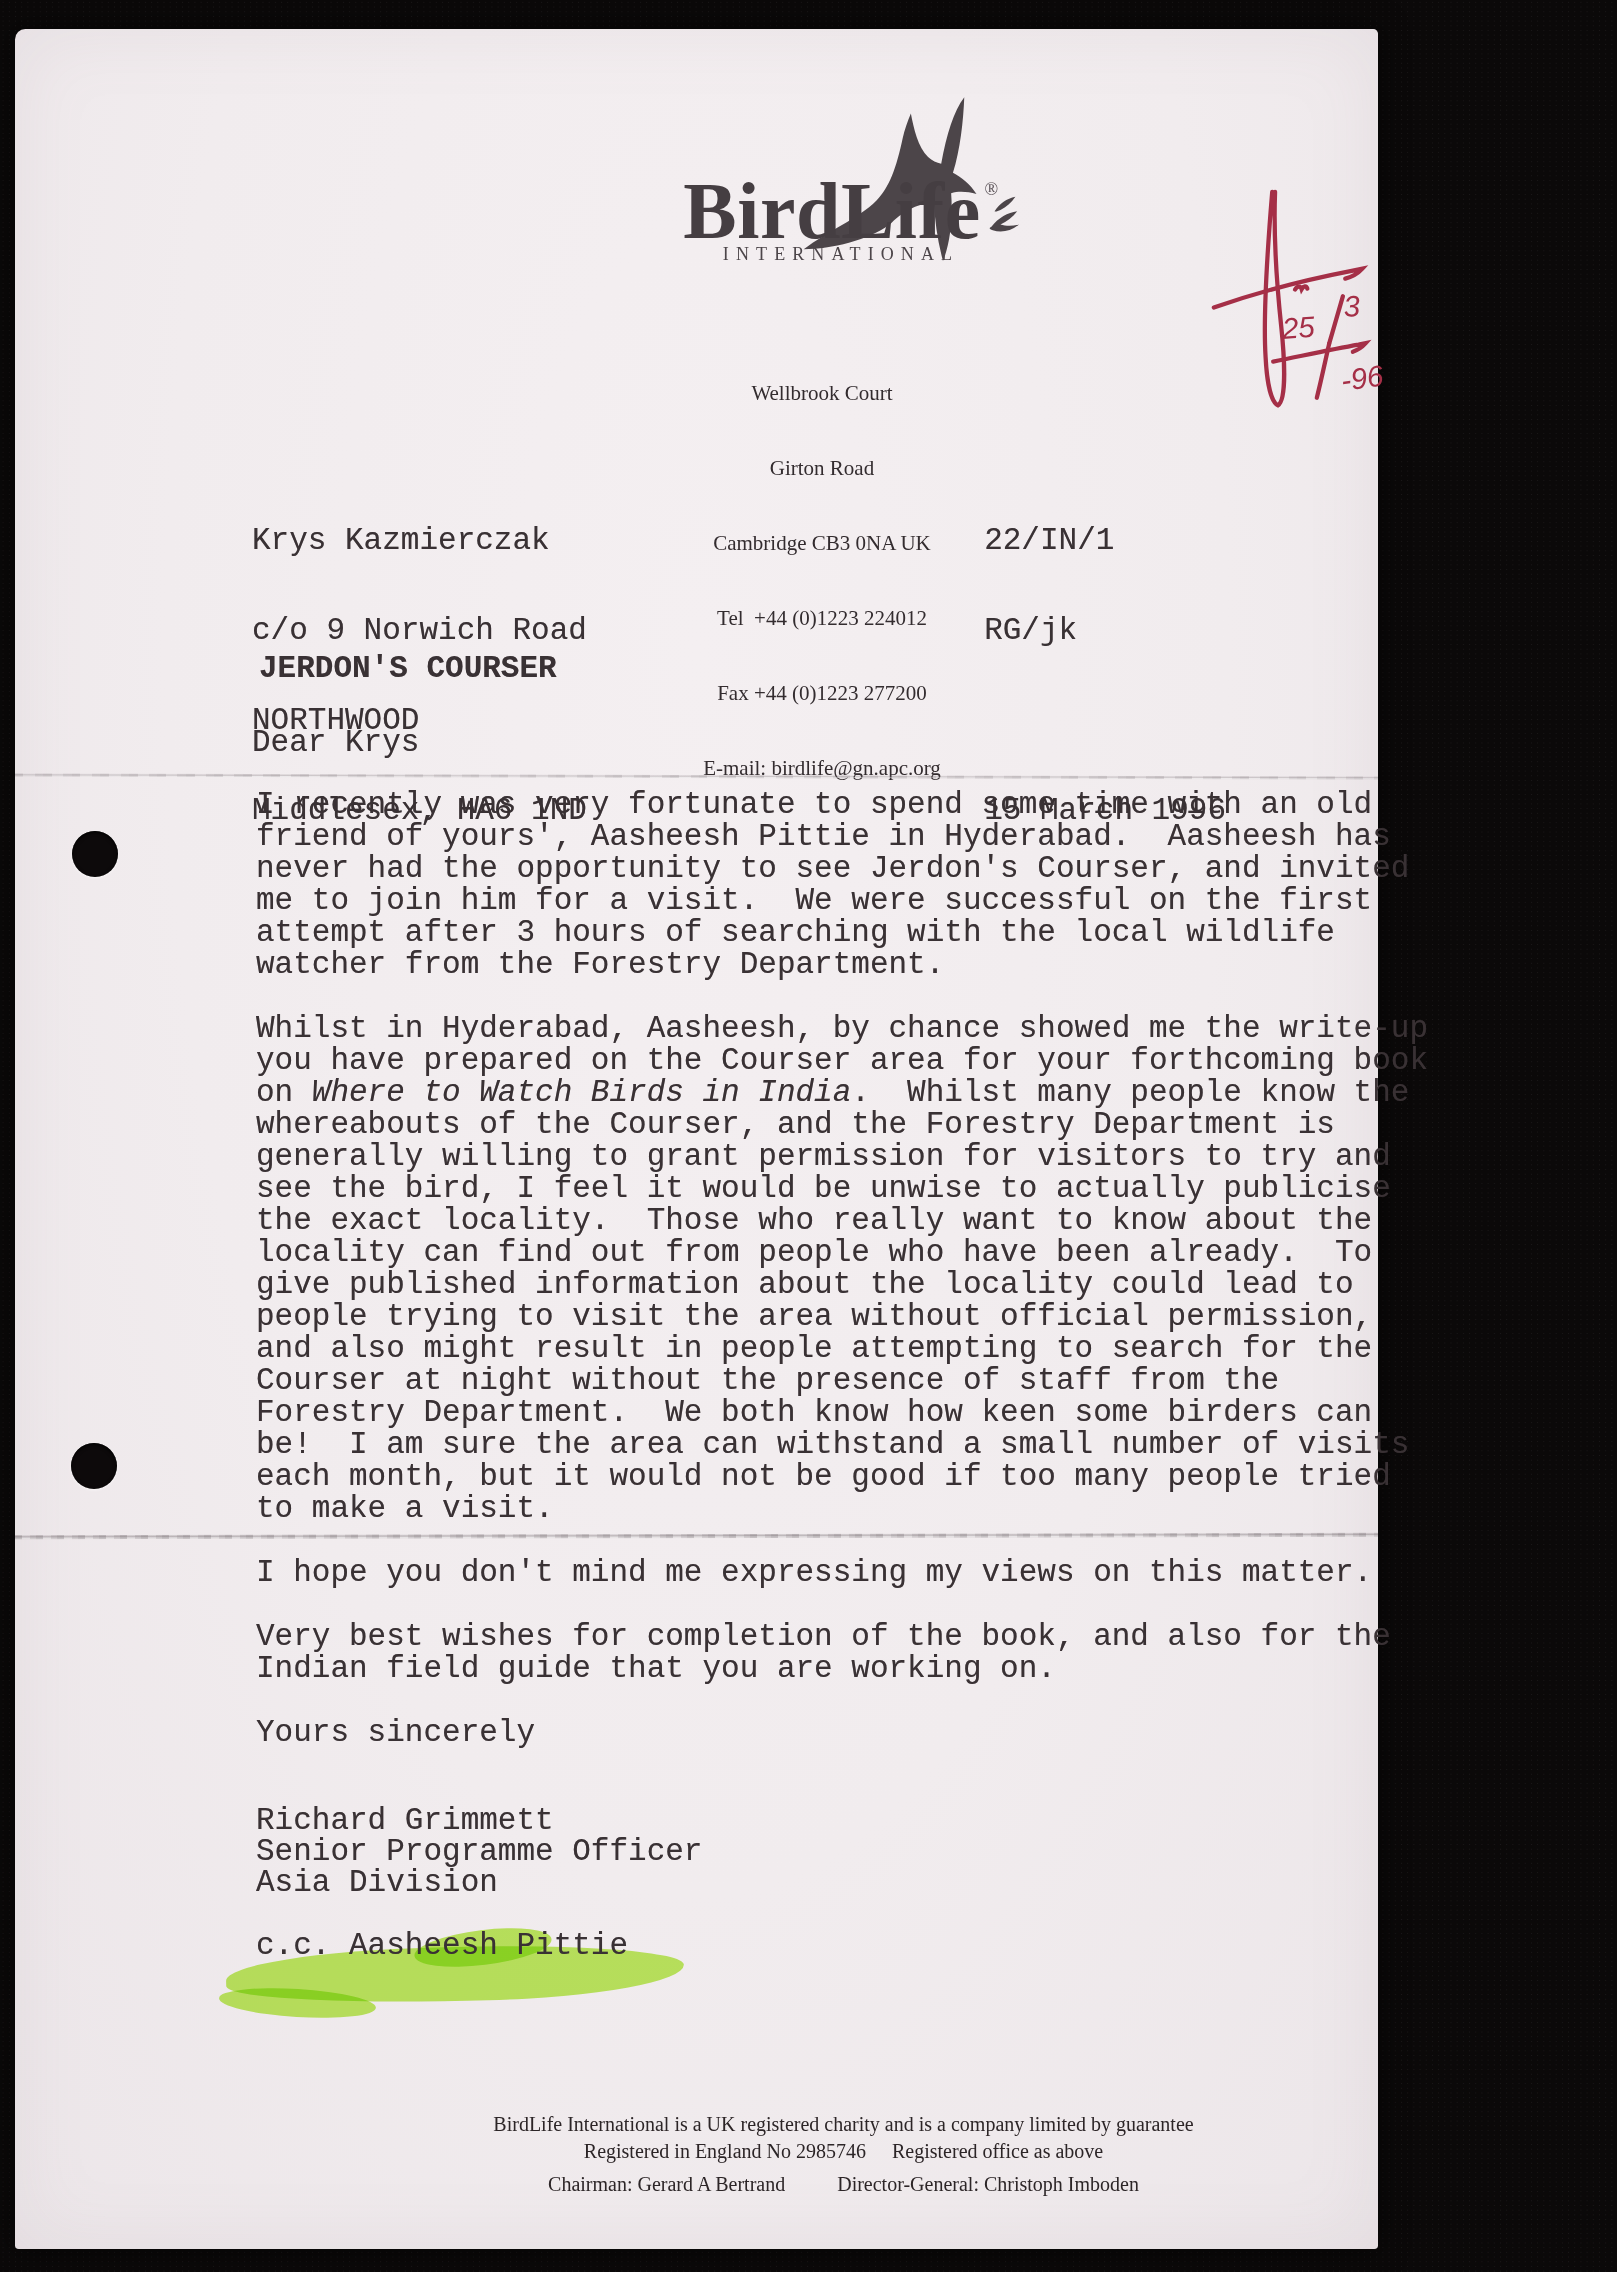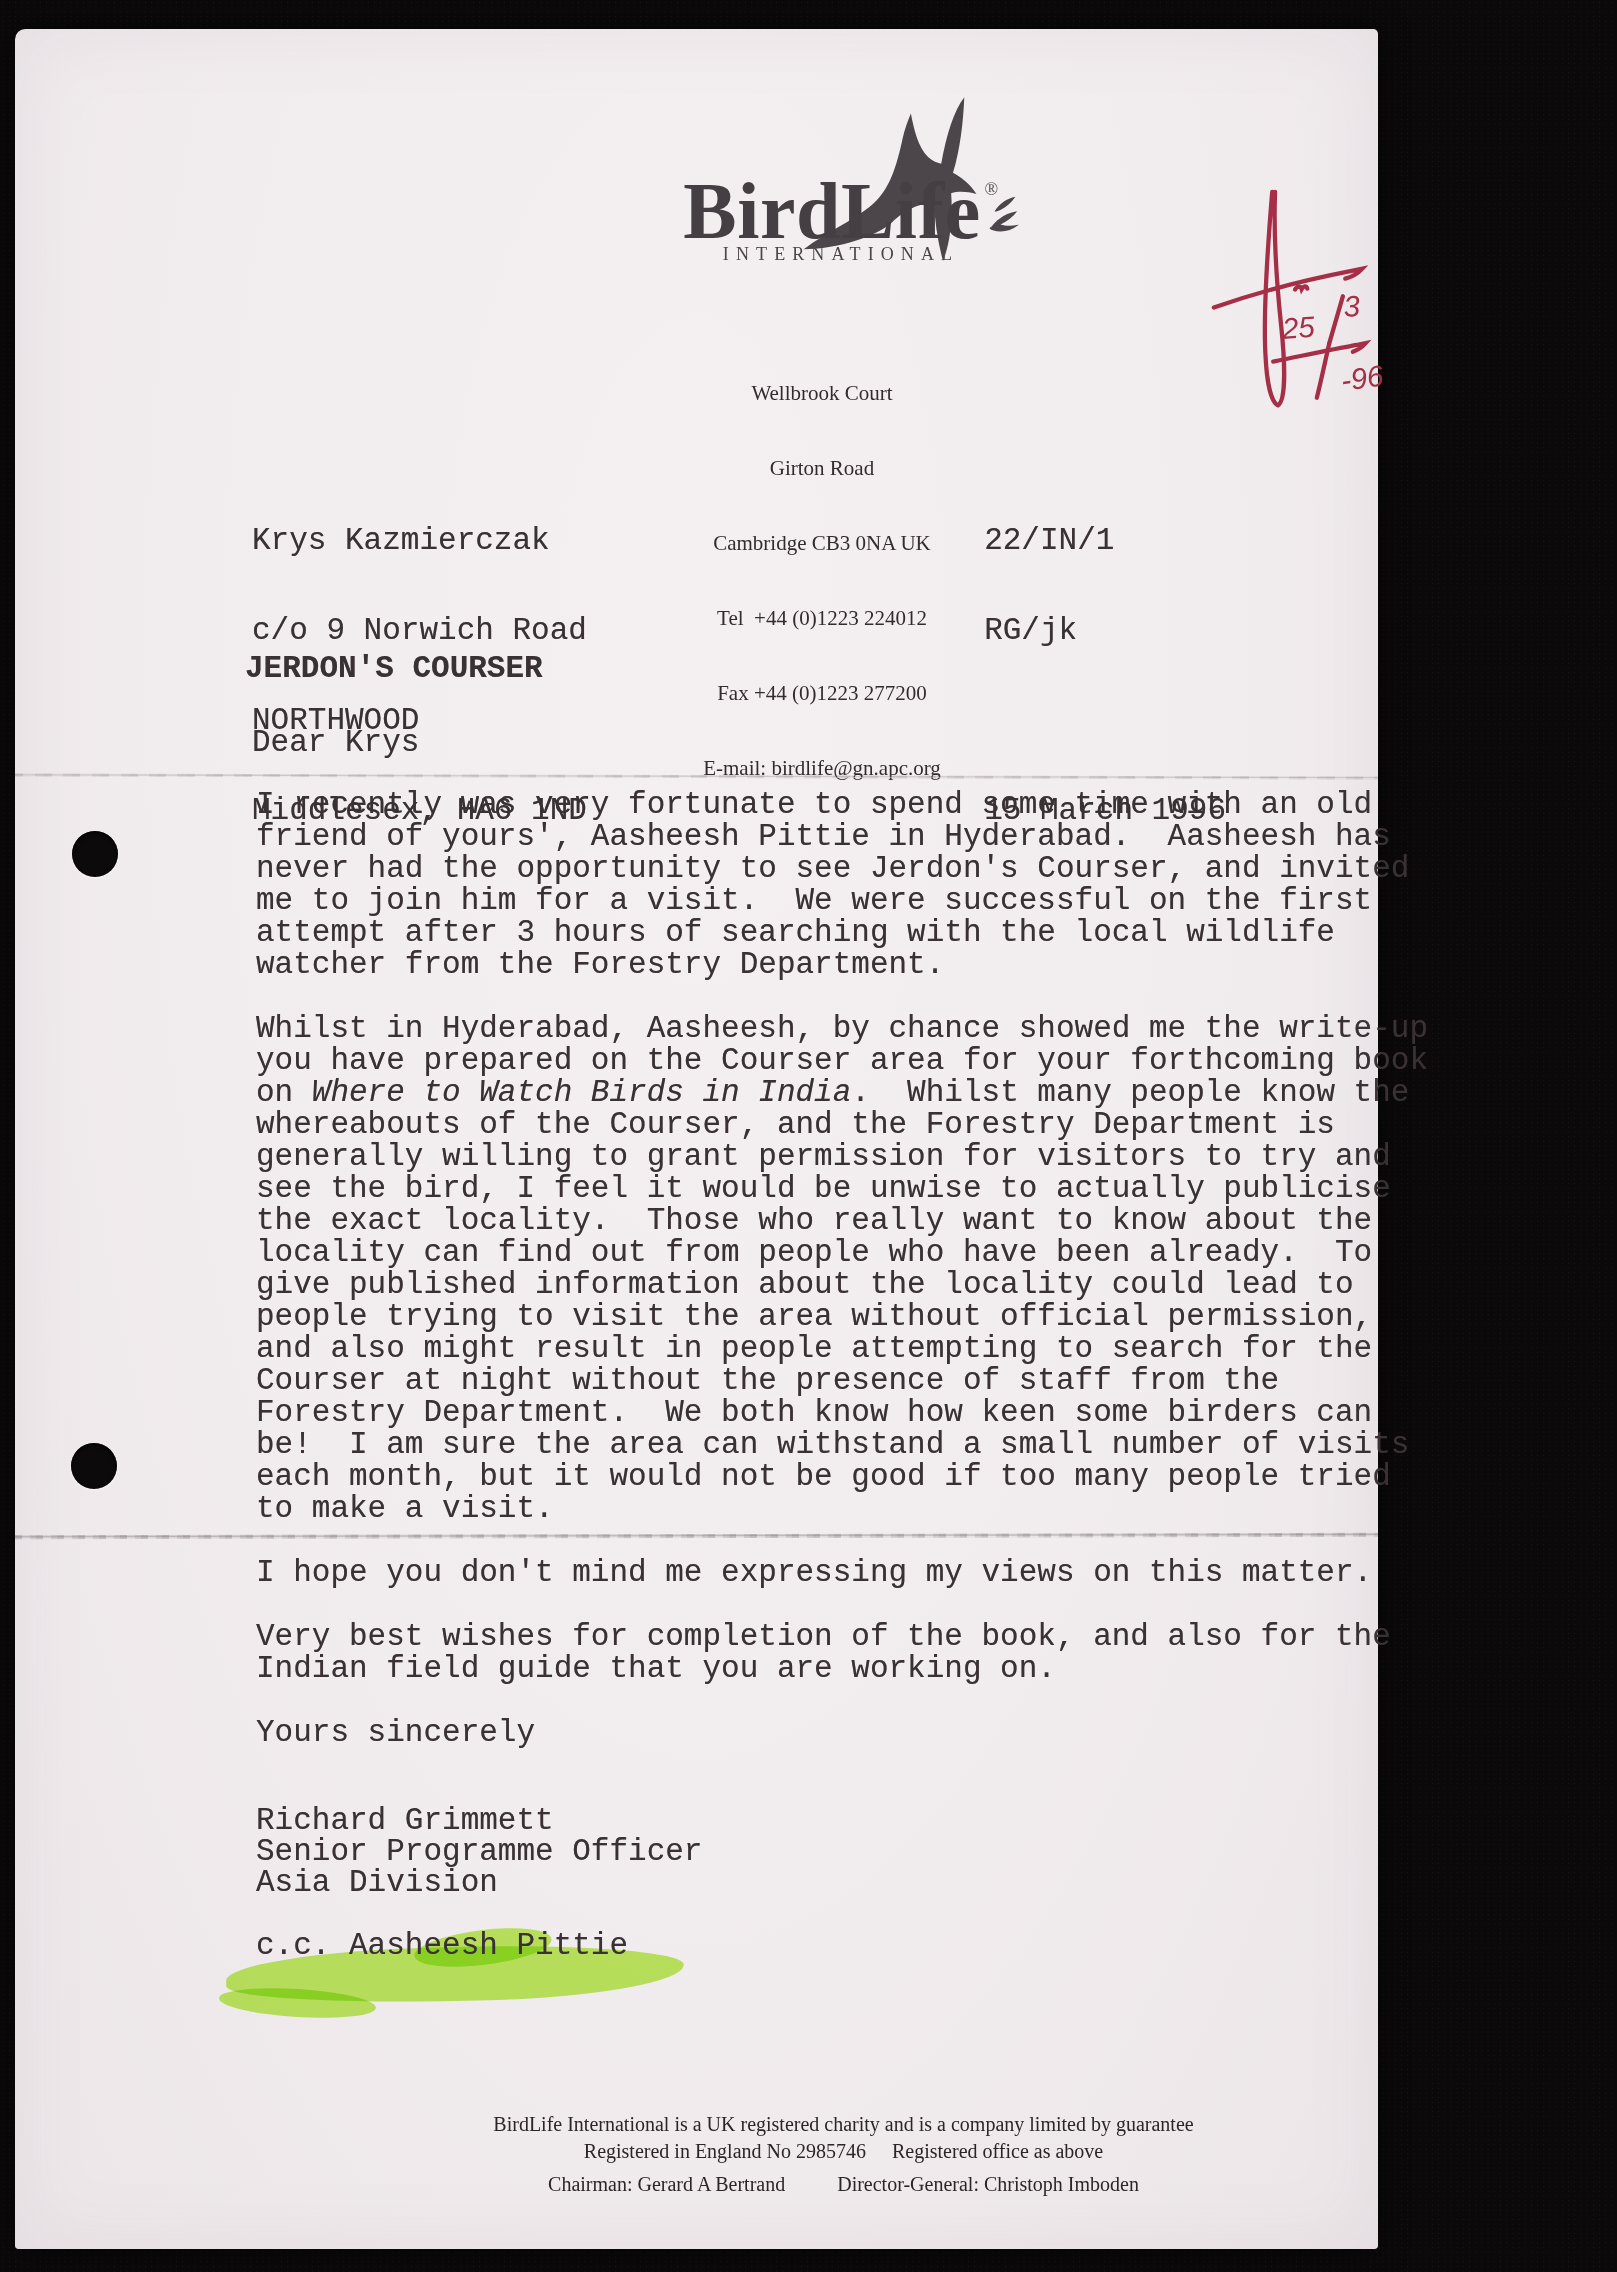--- a/index.html
+++ b/index.html
@@ -36,21 +36,21 @@
   }
   
   .red-mark{position:absolute;left:1187px;top:157px;width:223px;height:228px;}
   .red-mark text{font-family:"Liberation Sans", sans-serif;font-style:italic;font-size:62px;}
   
   .mono{font-family:"Liberation Mono", monospace;color:#393134;white-space:pre;
         text-shadow:0 0 0.5px rgba(57,49,52,0.45);}
   .recipient{position:absolute;left:237px;top:437px;font-size:31px;line-height:30px;}
   .refblock{position:absolute;right:152px;top:437px;font-size:31px;line-height:30px;text-align:left;}
   .refblock .sp{height:30px;}
-  .subject{position:absolute;left:230px;top:622px;font-size:31px;font-weight:bold;}
+  .subject{position:absolute;left:244px;top:622px;font-size:31px;font-weight:bold;}
   .salutation{position:absolute;left:237px;top:696px;font-size:31px;}
   .body-flow{position:absolute;left:241px;top:760px;width:1244px;font-size:31px;line-height:32px;z-index:2;}
   .para{margin:0 0 32px 0;}
   .para[data-name="signature-block"]{margin-top:56px;line-height:31px;}
   .para[data-name="cc-line"]{margin-top:31px;}
   .tline{white-space:pre;}
   .ital{font-style:italic;}
   
   .crease{position:absolute;left:0;width:100%;height:3.3px;z-index:1;}
   .crease1{top:746px;transform:rotate(0.12deg);

